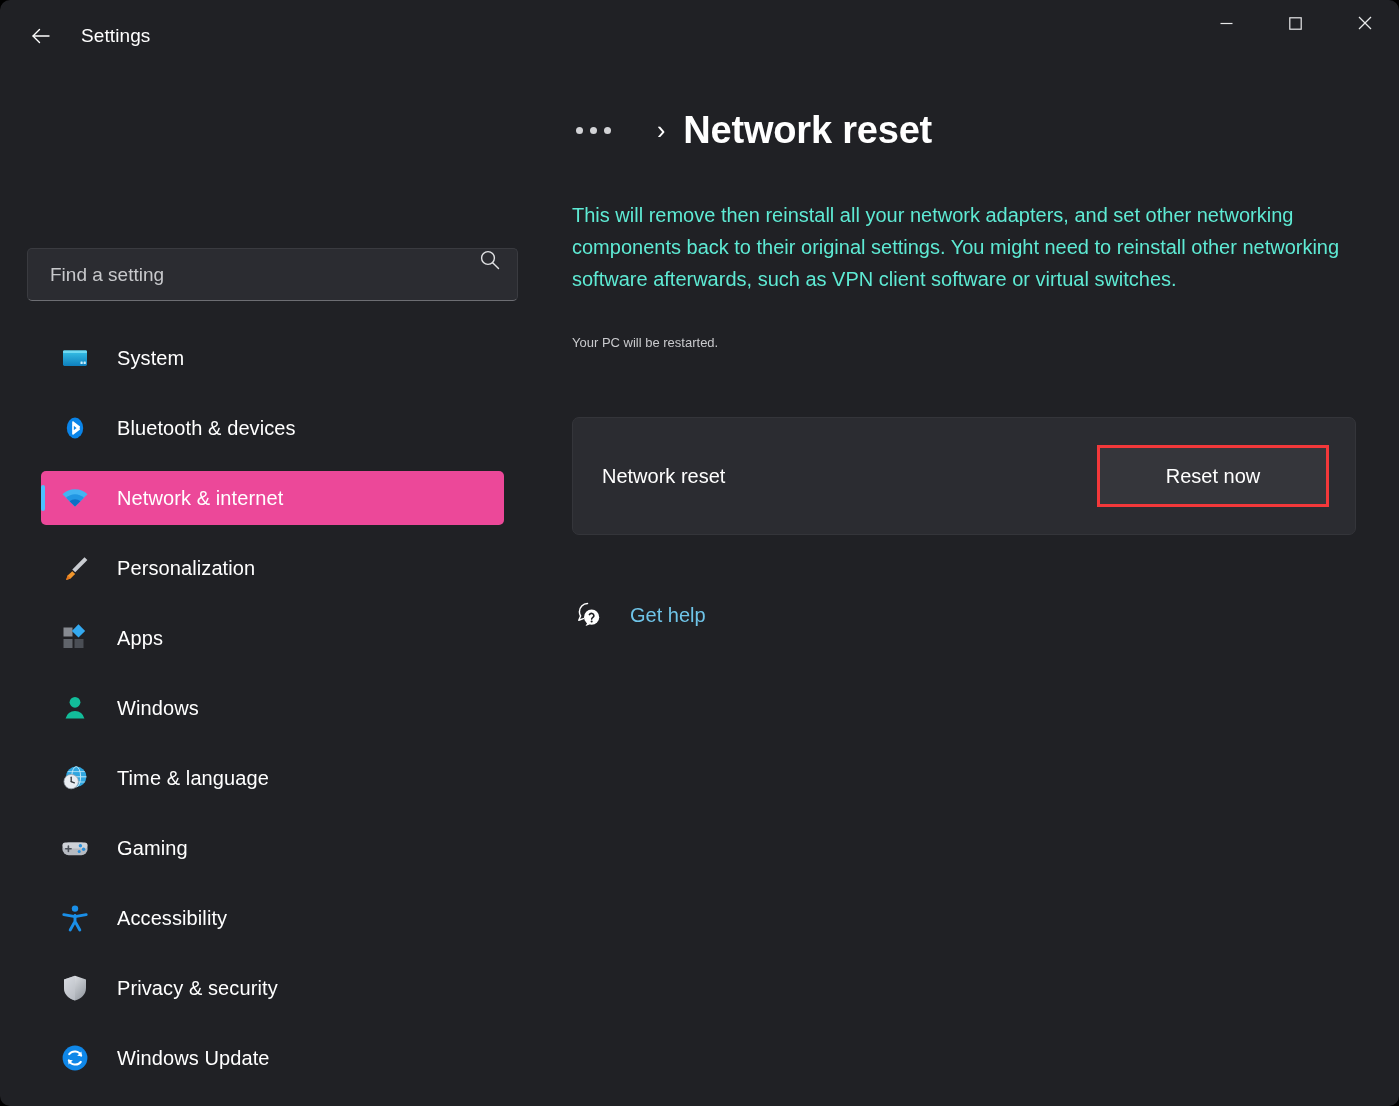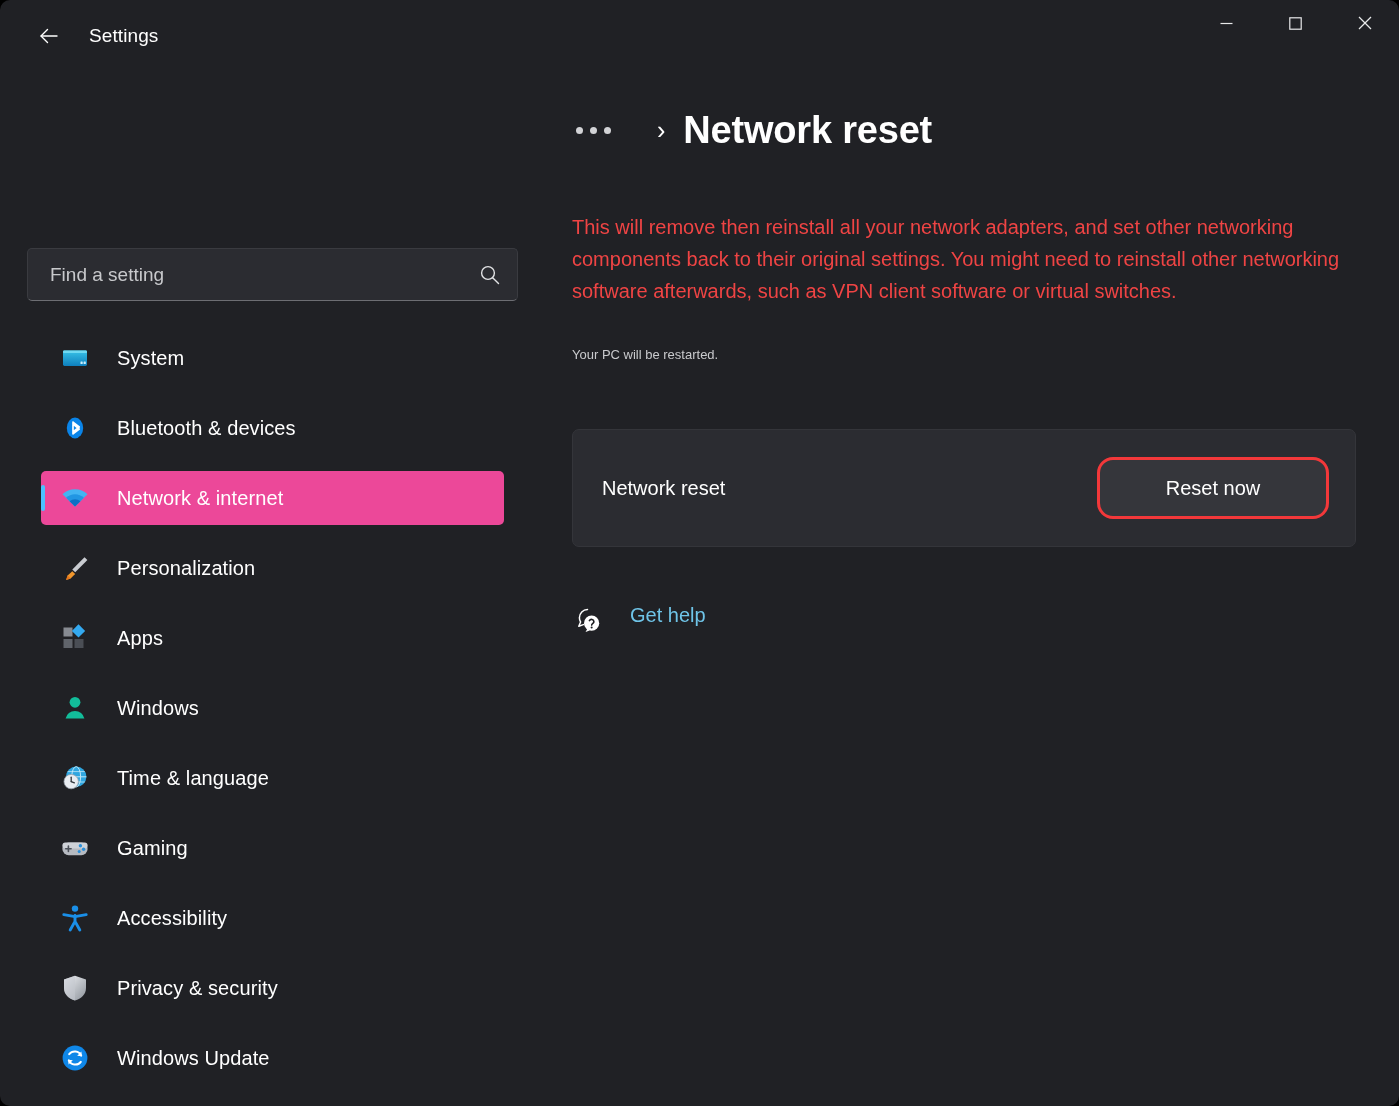--- a/index.html
+++ b/index.html
@@ -23,21 +23,20 @@
 
   
   .titlebar {
     position: absolute;
     top: 0; left: 0;
     width: 1399px;
     height: 72px;
     display: flex;
     align-items: center;
     z-index: 20;
-    padding-left: 8px;
   }
 
   .back-btn {
     width: 44px; height: 44px;
     margin-left: 19px;
     display: flex; align-items: center; justify-content: center;
     border-radius: 5px;
     cursor: pointer;
   }
 
@@ -74,21 +73,20 @@
     position: relative;
     height: 53px;
   }
   .search-box {
     width: 100%; height: 53px;
     background: #2b2c31;
     border: 1px solid #3a3b40;
     border-bottom: 1px solid #6d6e73;
     border-radius: 5px;
     display: flex;
-    align-items: center;
     padding: 0 16px 0 22px;
     cursor: text;
   }
   .search-input {
     flex: 1;
     background: transparent;
     border: none;
     outline: none;
     color: #c8c9cc;
     font-size: 19px;
@@ -168,24 +166,24 @@
     line-height: 1;
   }
   .page-title {
     font-size: 38px;
     font-weight: 600;
     color: #ffffff;
     letter-spacing: -0.2px;
   }
 
   .desc {
-    margin-top: 53px;
+    margin-top: 41px;
     font-size: 20px;
     line-height: 32px;
-    color: #ef4444;
+    color: #5eead4;
     max-width: 790px;
   }
   .desc2 {
     margin-top: 32px;
     font-size: 13px;
     line-height: 32px;
     color: #c9cacd;
   }
 
   .card {
@@ -203,36 +201,36 @@
   .card-label {
     font-size: 20px;
     color: #ffffff;
   }
 
   .reset-btn {
     min-width: 232px;
     height: 62px;
     background: #35363b;
     border: 3px solid #f3383a;
-    border-radius: 16px;
+    border-radius: 0;
     color: #ffffff;
     font-size: 20px;
     font-family: "Liberation Sans", sans-serif;
     display: flex;
     align-items: center;
     justify-content: center;
     cursor: pointer;
   }
 
   .links {
     margin-top: 57px;
   }
   .link-row {
     display: flex;
-    align-items: flex-start;
+    align-items: center;
     height: 46px;
     margin-bottom: 12px;
     cursor: pointer;
     width: fit-content;
   }
   .link-icon {
     width: 34px; height: 34px;
     display: flex; align-items: center; justify-content: center;
     flex: 0 0 34px;
   }

